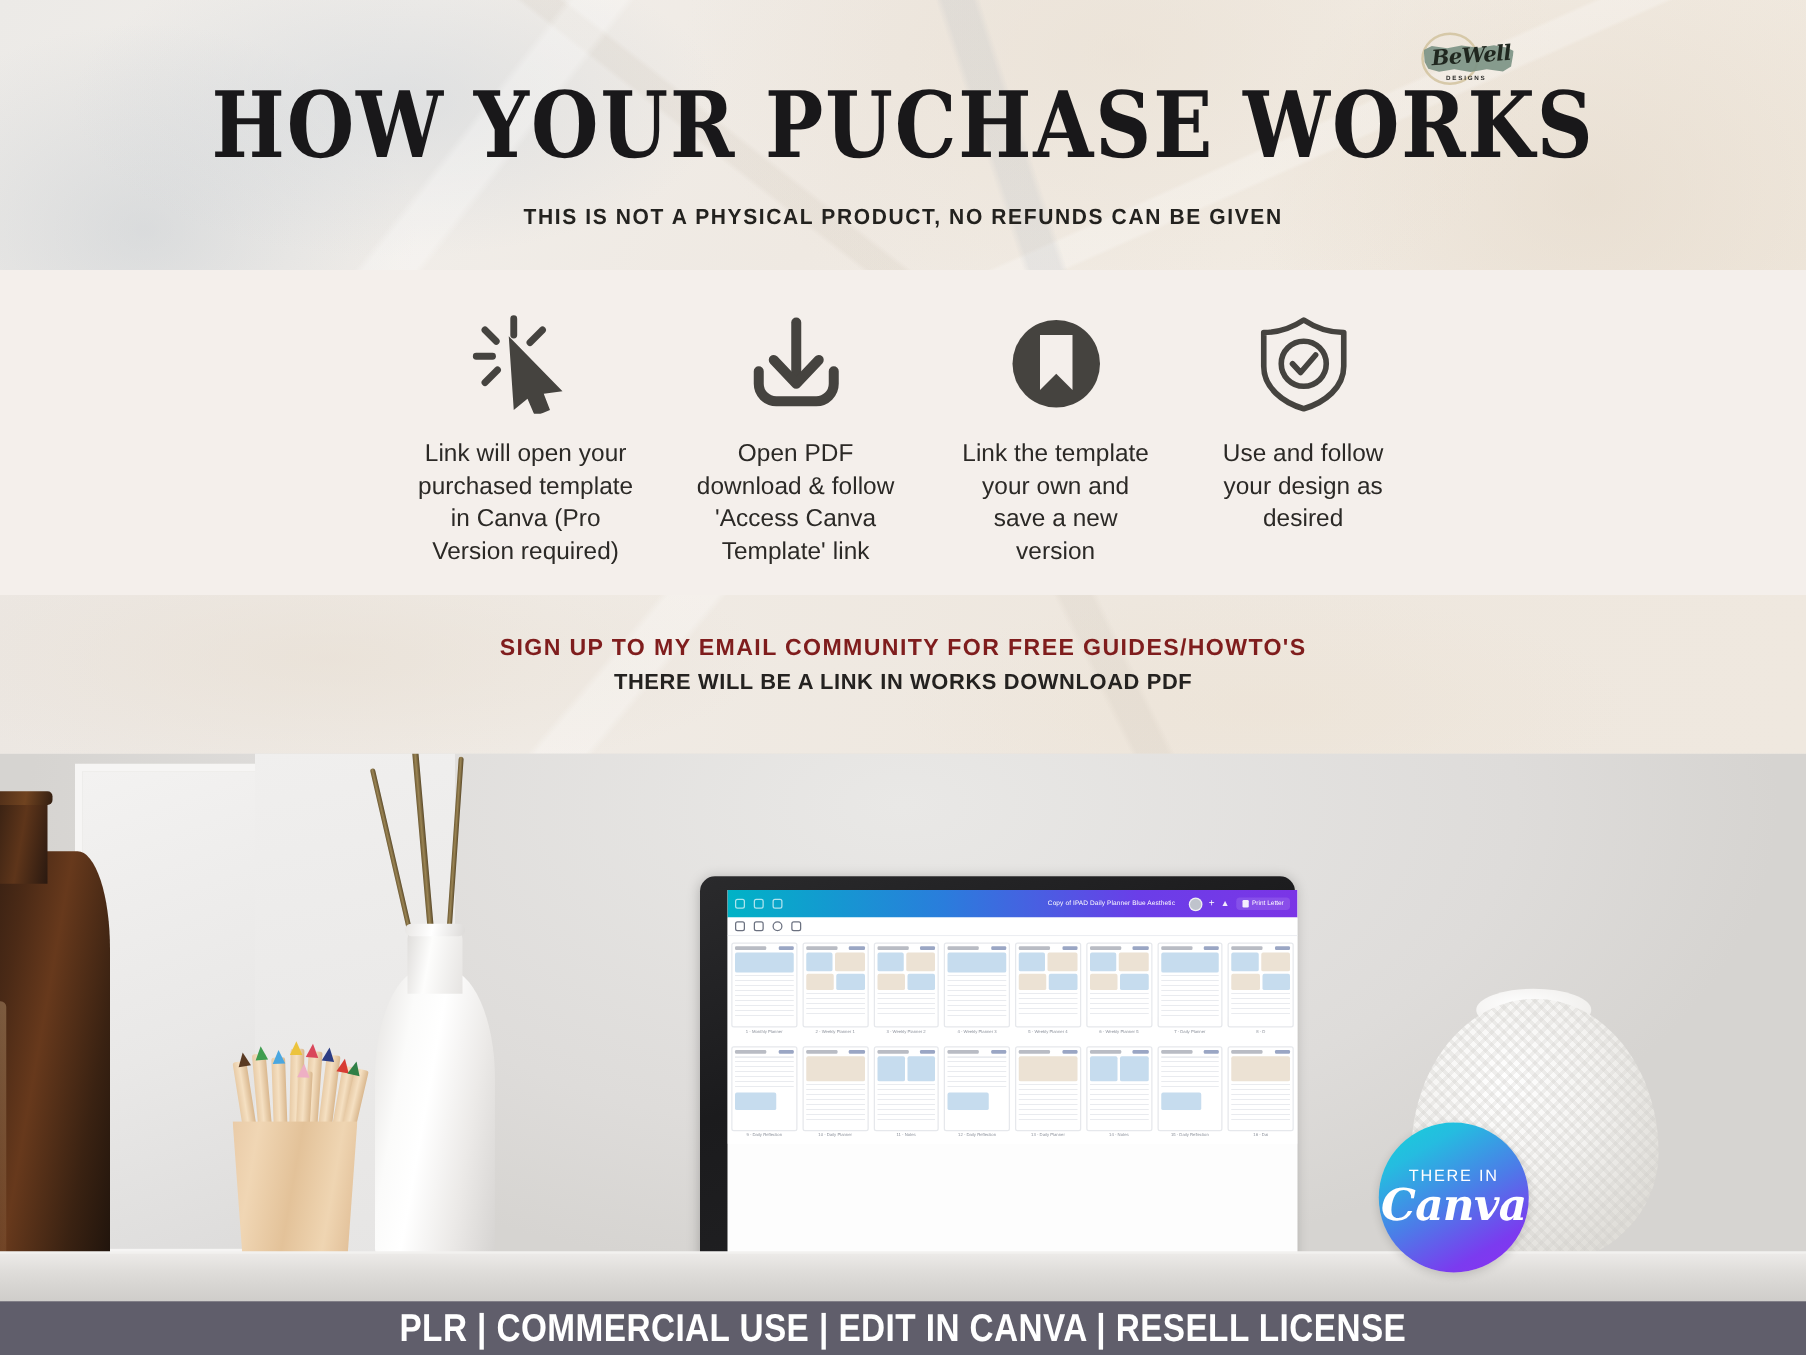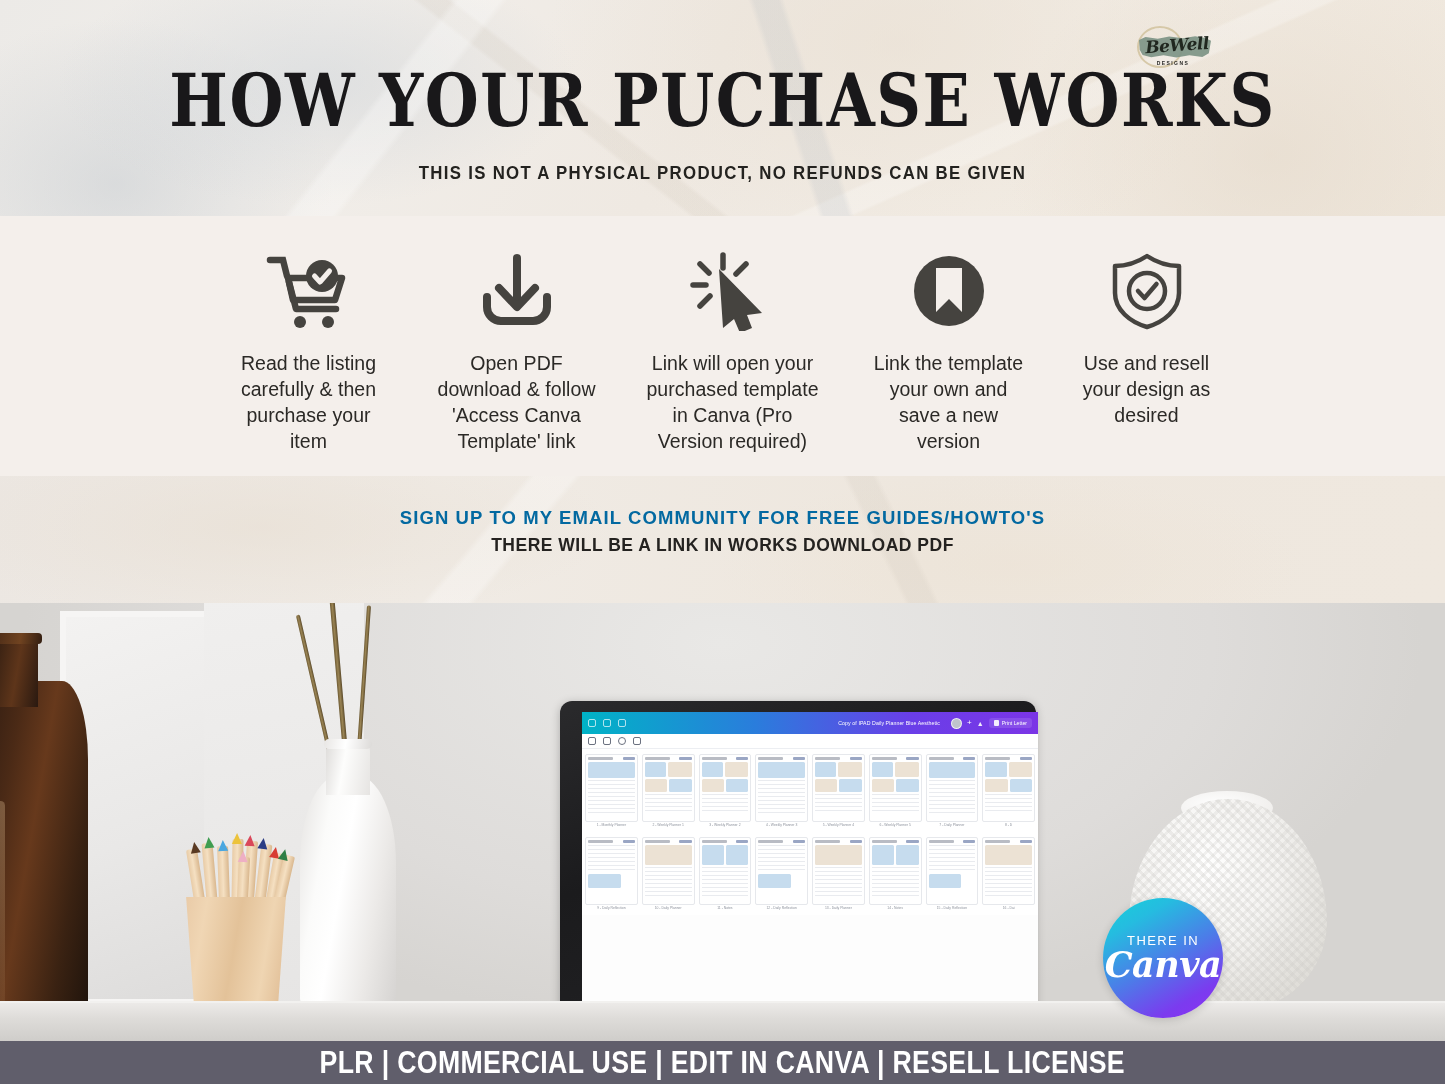--- a/index.html
+++ b/index.html
@@ -93,21 +93,21 @@
       linear-gradient(100deg,#ece7e2 0%,#f0ebe5 30%,#eee7de 62%,#efe8df 100%);
   }
   .paper-mid:after{
     content:""; position:absolute; inset:0;
     background:
       linear-gradient(130deg, transparent 0 34%, rgba(255,255,255,.30) 34.5% 37%, transparent 37.5% 100%),
       linear-gradient(64deg, transparent 0 60%, rgba(195,186,174,.16) 60.4% 62%, transparent 62.4% 100%);
   }
   .emailline1{
     position:absolute; left:0; top:507px; width:1445px; text-align:center;
-    font-size:18.5px; font-weight:bold; letter-spacing:1.1px; color:#0369a1;
+    font-size:18.5px; font-weight:bold; letter-spacing:1.1px; color:#7f1d1d;
   }
   .emailline2{
     position:absolute; left:0; top:535px; width:1445px; text-align:center;
     font-size:17.5px; font-weight:bold; letter-spacing:.5px; color:#242220;
   }
 
   
   .photo{
     position:absolute; left:0; top:603px; width:1445px; height:438px;
     overflow:hidden;
@@ -298,81 +298,67 @@
     <div class="stroke"></div>
     <div class="script">BeWell</div>
     <div class="sub">DESIGNS</div>
   </div>
 
   <div class="title">HOW YOUR PUCHASE WORKS</div>
   <div class="subtitle">THIS IS NOT A PHYSICAL PRODUCT, NO REFUNDS CAN BE GIVEN</div>
 
   <div class="strip">
 
-    <div class="step">
-      <div class="ico">
-        <svg width="86" height="78" viewBox="0 0 86 78">
-          <path d="M4 8 h13 l4 16" stroke="#45433F" stroke-width="6.5" fill="none" stroke-linecap="round"></path>
-          <path d="M22 26 h54 l-7 22 h-42 z" stroke="#45433F" stroke-width="6.5" fill="none" stroke-linejoin="round"></path>
-          <path d="M23 30 l7 27 h40" stroke="#45433F" stroke-width="6.5" fill="none" stroke-linecap="round" stroke-linejoin="round"></path>
-          <circle cx="34" cy="70" r="6" fill="#45433F"></circle>
-          <circle cx="62" cy="70" r="6" fill="#45433F"></circle>
-          <circle cx="56" cy="24" r="16" fill="#45433F"></circle>
-          <path d="M48.5 24 l5.5 6 l9.5 -11" stroke="#F4EFEB" stroke-width="5" fill="none" stroke-linecap="round" stroke-linejoin="round"></path>
-        </svg>
-      </div>
-      <div class="cap">Read the listing carefully &amp; then purchase your item</div>
-    </div>
-
-    <div class="step">
-      <div class="ico">
-        <svg width="82" height="78" viewBox="0 0 82 78">
-          <path d="M41 6 v44" stroke="#45433F" stroke-width="8" fill="none" stroke-linecap="round"></path>
-          <path d="M23 36 l18 19 l18 -19" stroke="#45433F" stroke-width="8" fill="none" stroke-linecap="round" stroke-linejoin="round"></path>
-          <path d="M11 45 v10 a14 14 0 0 0 14 14 h32 a14 14 0 0 0 14 -14 v-10" stroke="#45433F" stroke-width="8" fill="none" stroke-linecap="round"></path>
-        </svg>
-      </div>
-      <div class="cap">Open PDF download &amp; follow 'Access Canva Template' link</div>
-    </div>
 
     <div class="step wide">
       <div class="ico">
         <svg width="86" height="80" viewBox="0 0 86 80">
           <g stroke="#45433F" stroke-width="5.5" stroke-linecap="round">
             <path d="M33 4 v13"></path>
             <path d="M10 13 l9 9"></path>
             <path d="M3 34 h13"></path>
             <path d="M10 55 l10 -10"></path>
             <path d="M56 13 l-10 10"></path>
           </g>
           <path d="M29 26 L72 70 L57 72 L62 85 L50 90 L44 76 L33 85 Z" fill="#45433F" transform="translate(0,-8)"></path>
         </svg>
       </div>
       <div class="cap">Link will open your purchased template in Canva (Pro Version required)</div>
     </div>
 
     <div class="step">
       <div class="ico">
+        <svg width="82" height="78" viewBox="0 0 82 78">
+          <path d="M41 6 v44" stroke="#45433F" stroke-width="8" fill="none" stroke-linecap="round"></path>
+          <path d="M23 36 l18 19 l18 -19" stroke="#45433F" stroke-width="8" fill="none" stroke-linecap="round" stroke-linejoin="round"></path>
+          <path d="M11 45 v10 a14 14 0 0 0 14 14 h32 a14 14 0 0 0 14 -14 v-10" stroke="#45433F" stroke-width="8" fill="none" stroke-linecap="round"></path>
+        </svg>
+      </div>
+      <div class="cap">Open PDF download &amp; follow 'Access Canva Template' link</div>
+    </div>
+
+    <div class="step">
+      <div class="ico">
         <svg width="80" height="78" viewBox="0 0 80 78">
           <circle cx="40" cy="39" r="35" fill="#45433F"></circle>
           <path d="M27 16 h26 v44 l-13 -13 l-13 13 z" fill="#F4EFEB"></path>
         </svg>
       </div>
       <div class="cap">Link the template your own and save a new version</div>
     </div>
 
     <div class="step narrow">
       <div class="ico">
         <svg width="80" height="80" viewBox="0 0 80 80">
           <path d="M40 5 C52 13 62 15 72 15 v27 c0 17 -15 29 -32 34 C23 71 8 59 8 42 V15 c10 0 20 -2 32 -10 z" stroke="#45433F" stroke-width="4.5" fill="none" stroke-linejoin="round"></path>
           <circle cx="40" cy="40" r="18" stroke="#45433F" stroke-width="4.5" fill="none"></circle>
           <path d="M31 40 l6.5 7 l12 -14" stroke="#45433F" stroke-width="4.5" fill="none" stroke-linecap="round" stroke-linejoin="round"></path>
         </svg>
       </div>
-      <div class="cap">Use and resell your design as desired</div>
+      <div class="cap">Use and follow your design as desired</div>
     </div>
 
   </div>
 
   <div class="paper-mid"></div>
   <div class="emailline1">SIGN UP TO MY EMAIL COMMUNITY FOR FREE GUIDES/HOWTO'S</div>
   <div class="emailline2">THERE WILL BE A LINK IN WORKS DOWNLOAD PDF</div>
 
   <div class="photo">
     <div class="wall"></div>

